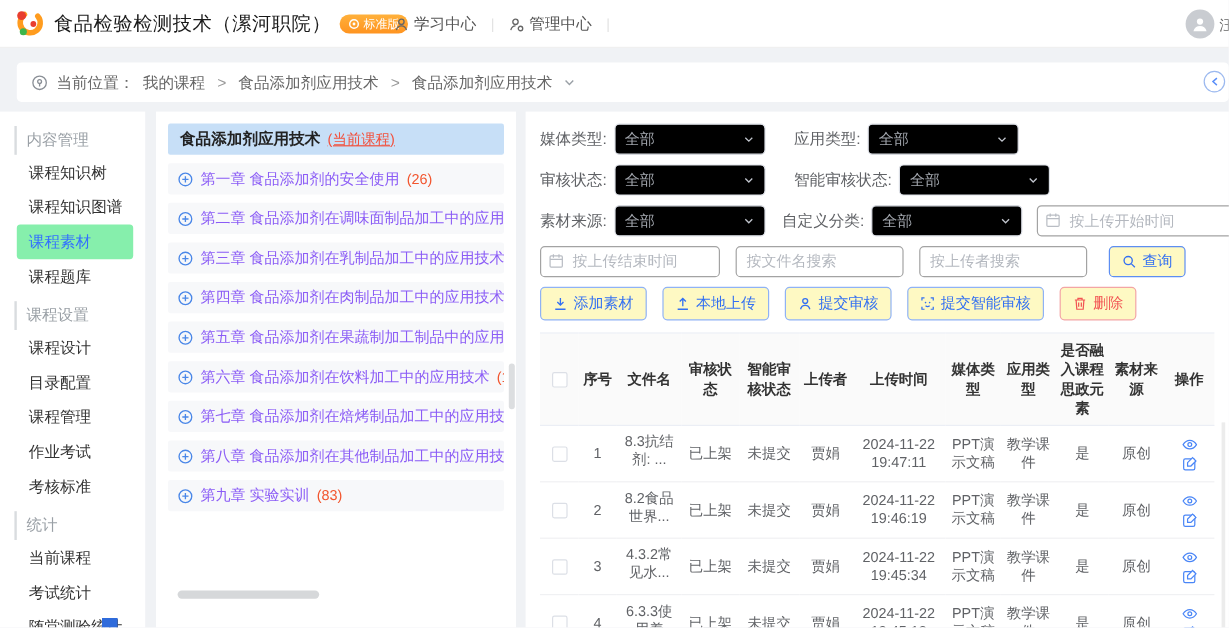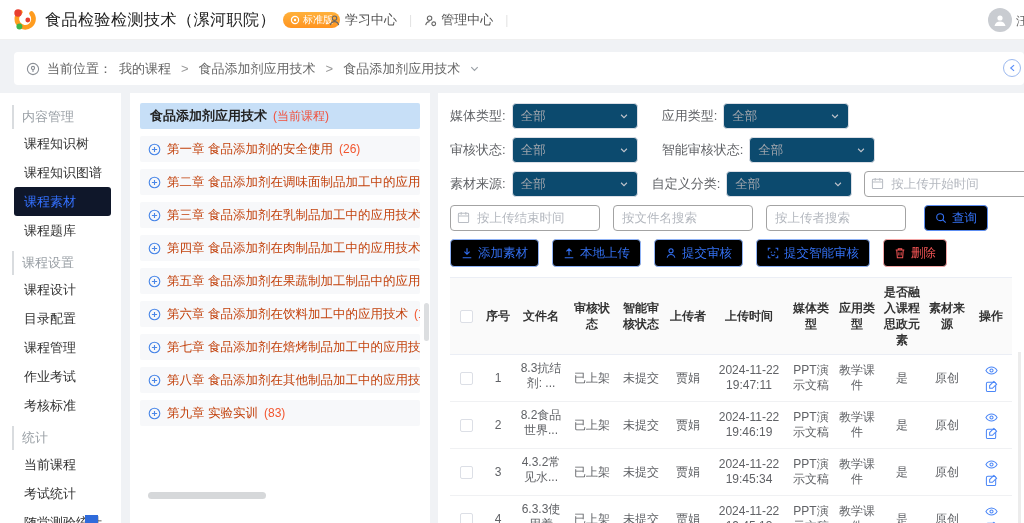--- a/index.html
+++ b/index.html
@@ -21,50 +21,50 @@
 
   
   .crumb { position:absolute; left:14px; top:52px; width:1010px; height:33px; background:#fff; border-radius:4px; display:flex; align-items:center; padding-left:12px; gap:7px; font-size:13px; color:#666; }
   .crumb .sep { color:#999; margin:0 3px; }
   .crumb-back { position:absolute; left:1003px; top:59px; width:18px; height:18px; border:1px solid #9cb9ef; border-radius:50%; display:flex; align-items:center; justify-content:center; color:#5b8ff9; background:#fff; cursor:pointer; }
 
   
   .side { position:absolute; left:0; top:93px; width:121px; height:430px; background:#fff; overflow:hidden; padding-top:12px; }
   .side-title { height:24px; line-height:24px; margin:0 0 0 12px; font-size:13px; color:#9aa0a6; border-left:2px solid #d9dcdf; padding-left:8px; }
   .side-item { height:29px; line-height:29px; margin:0 10px 0 14px; padding-left:10px; font-size:13px; color:#333; border-radius:3px; cursor:pointer; white-space:nowrap; }
-  .side-item.active { background:#0f172a; color:#3370fe; }
+  .side-item.active { background:#86efac; color:#3370fe; }
   .side-gap { height:6px; }
 
   
   .mid { position:absolute; left:130px; top:93px; width:300px; height:430px; background:#fff; overflow:hidden; padding:10px; }
   .course-head { height:26px; background:#c7dff7; border-radius:2px; display:flex; align-items:center; padding:0 10px; gap:6px; }
   .course-head b { font-size:13px; color:#222; }
-  .course-tag { font-size:12px; color:#f2503c; }
+  .course-tag { font-size:12px; color:#f2503c;text-decoration:underline; }
   .chap { height:26px; margin-top:7px; background:#f7f8fa; border-radius:2px; display:flex; align-items:center; padding:0 8px; gap:6px; cursor:pointer; white-space:nowrap; overflow:hidden; }
-  .chap-title { font-size:12.5px; color:#c2410c; }
+  .chap-title { font-size:12.5px; color:#8b5cf6; }
   .chap-count { font-size:12px; color:#f2552e; }
   .plus-ic { flex:0 0 auto; display:flex; color:#4a87e8; }
   .mid-hbar { position:absolute; left:148px; top:492px; width:118px; height:7px; background:#d6d8da; border-radius:4px; cursor:pointer; }
   .mid-vthumb { position:absolute; left:424px; top:303px; width:5px; height:38px; background:#dcdee0; border-radius:3px; cursor:pointer; }
 
   
   .rightp { position:absolute; left:438px; top:93px; width:632px; height:430px; background:#fff; overflow:hidden; padding:10px 12px; }
   .frow { display:flex; align-items:center; margin-bottom:8px; }
   .flabel { font-size:13px; color:#606266; margin-right:6px; white-space:nowrap; }
-  .select { width:126px; height:26px; border:1px solid #dcdfe6; border-radius:4px; background:#0c4a6e; display:flex; align-items:center; justify-content:space-between; padding:0 8px; cursor:pointer;text-align:right; }
+  .select { width:126px; height:26px; border:1px solid #dcdfe6; border-radius:4px; background:#000000; display:flex; align-items:center; justify-content:space-between; padding:0 8px; cursor:pointer;text-align:right; }
   .select .val { font-size:12.5px; color:#a2a6ad; }
   .select .chev { color:#c0c4cc; display:flex; }
   .gap24 { width:24px; }
   .inp-wrap { position:relative; height:26px; }
   .inp-wrap .cal { position:absolute; left:7px; top:6px; color:#b9bdc4; }
   input.inp { height:26px; border:1px solid #a3a3a3; border-radius:4px; font-size:12.5px; color:#606266; padding:2px 8px; outline:none; font-family:inherit; }
   input.inp.with-ic { padding-left:26px; }
   input.inp::placeholder { color:#b4b8bf; }
 
-  .btn { display:inline-flex; align-items:center; gap:5px; height:28px; padding:0 10px; background:#000000; border:1px solid #8fb2f5; color:#3370f2; font-size:12.5px; border-radius:4px; cursor:pointer; font-family:inherit; }
+  .btn { display:inline-flex; align-items:center; gap:5px; height:28px; padding:0 10px; background:#fef9c3; border:1px solid #8fb2f5; color:#3370f2; font-size:12.5px; border-radius:4px; cursor:pointer; font-family:inherit; }
   .btn.small { height:26px; border-color:#5d8ef2; }
   .btn.danger { border-color:#f3a5a5; color:#f25454; }
   .btnrow { display:flex; align-items:center; gap:13px; margin-top:4px; }
 
   
   table.mat { width:562px; border-collapse:collapse; table-layout:fixed; margin-top:10px; }
   table.mat th { background:#fafafa; border-top:1px solid #ebeef5; border-bottom:1px solid #ebeef5; font-size:12px; color:#333; font-weight:600; padding:6px 2px; line-height:16px; vertical-align:middle; text-align:center; }
   table.mat td { height:47px; border-bottom:1px solid #f0f1f3; font-size:12px; color:#606266; text-align:center; vertical-align:middle; padding:2px 2px; line-height:15px; }
   .fname { display:inline-block; max-width:50px; overflow:hidden; text-align:center; }
   .cb { display:inline-block; width:13px; height:13px; border:1px solid #dcdfe6; border-radius:2px; background:#fff; cursor:pointer; vertical-align:middle; }

